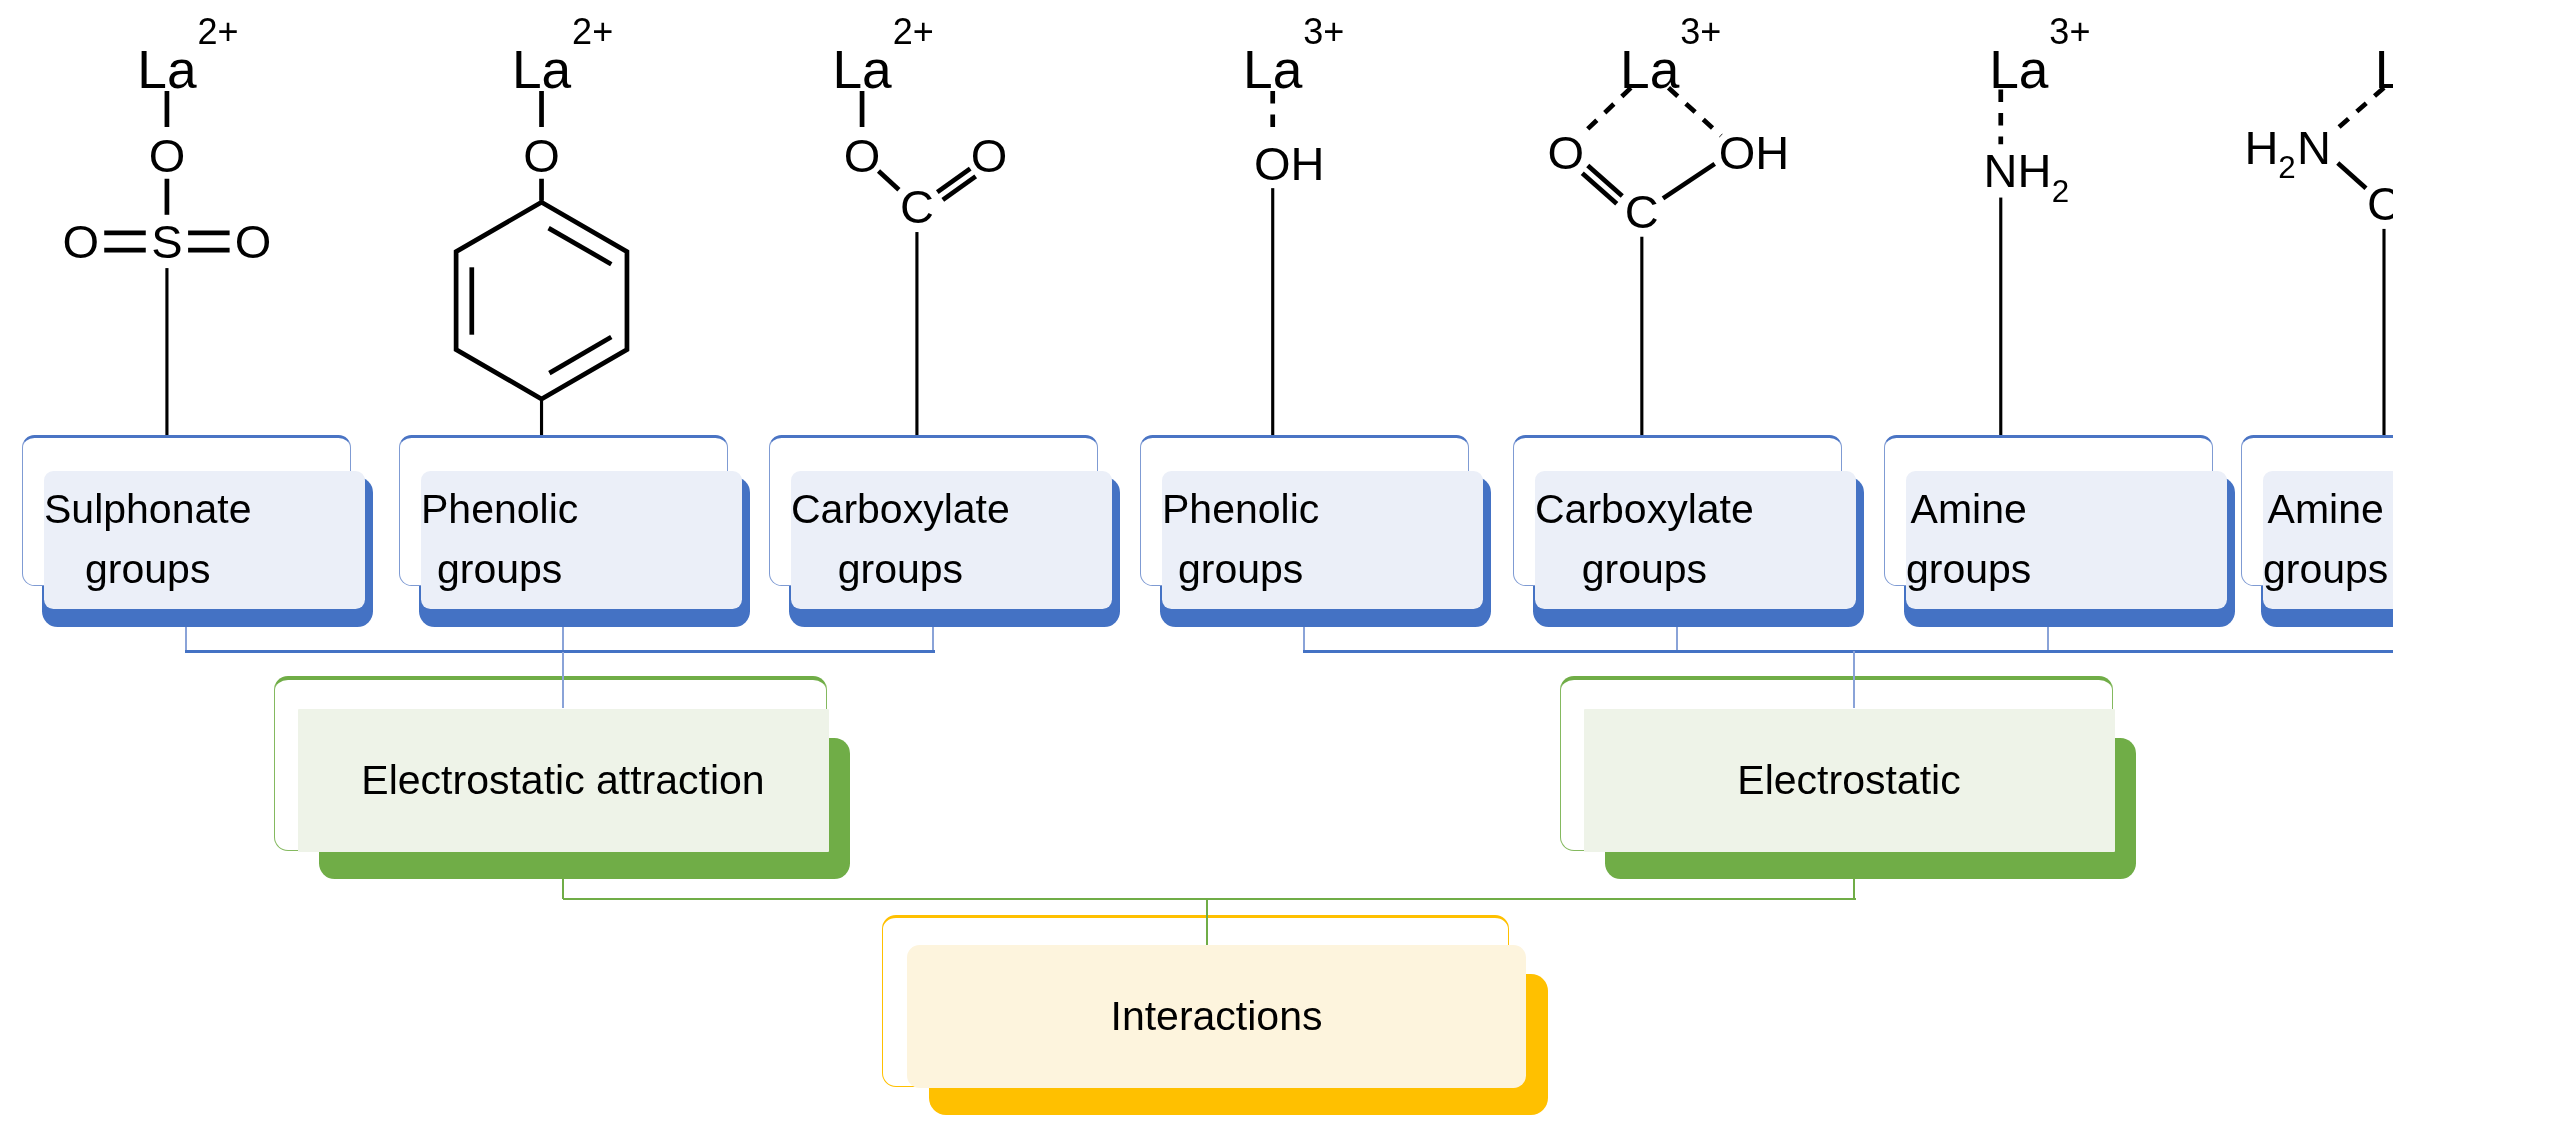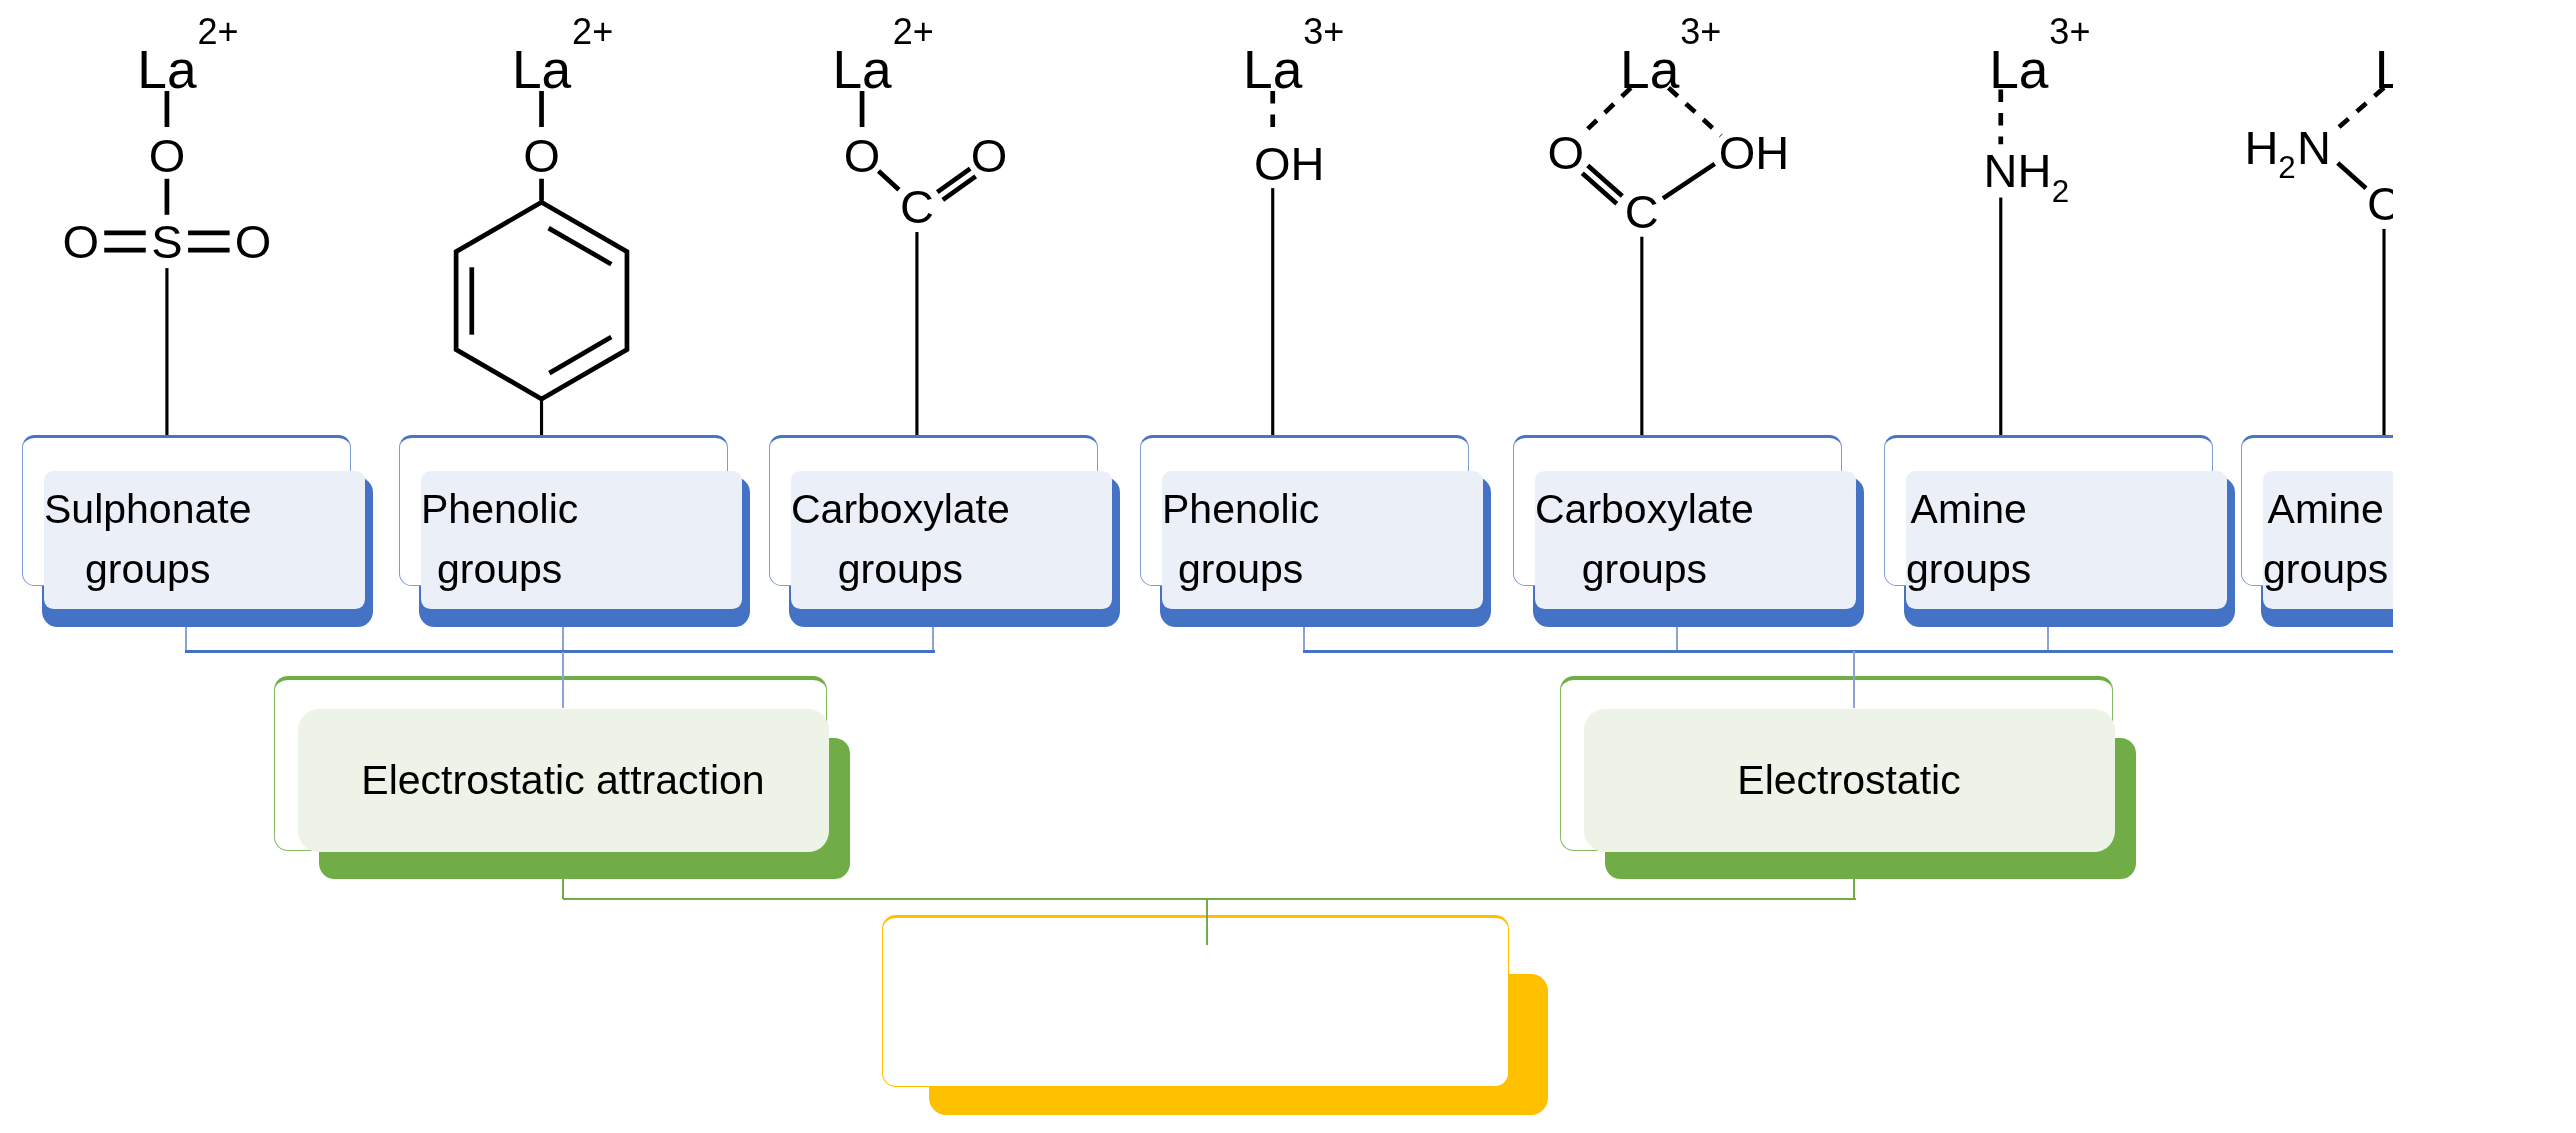--- a/index.html
+++ b/index.html
@@ -40,21 +40,21 @@
   .node .lbl span{display:block;}
 
   
   .mech{position:absolute;top:676px;width:553px;height:175px;z-index:2;}
   .mech .mshadow{position:absolute;left:45px;top:62px;width:531px;height:141px;
     background:var(--green-shadow,#70ad47);border-radius:15.7px;}
   .mech .mouter{position:absolute;left:0;top:0;width:553px;height:175px;box-sizing:border-box;
     background:#fff;border:1.6px solid var(--green-edge,#84b95f);
     border-top:4.7px solid var(--green-shadow,#70ad47);border-radius:14px;}
   .mech .mfill{position:absolute;left:23.5px;top:33px;width:531px;height:143px;
-    background:var(--green-fill,#eef3e8);border-radius:21px;
+    background:var(--green-fill,#eef3e8);border-radius:1px;
     display:flex;align-items:center;justify-content:center;}
   .mech .lbl,.out .lbl{font-size:41px;color:var(--ink,#000);}
 
   
   .out{position:absolute;left:882px;top:915px;width:627px;height:172px;z-index:2;}
   .out .oshadow{position:absolute;left:47px;top:59px;width:619px;height:141px;
     background:var(--yellow-shadow,#ffc000);border-radius:17px;}
   .out .oouter{position:absolute;left:0;top:0;width:627px;height:172px;box-sizing:border-box;
     background:#fff;border:1.6px solid var(--yellow-edge,#ffc000);
     border-top:3.1px solid var(--yellow-edge,#ffc000);border-radius:14px;}
@@ -265,16 +265,19 @@
     <div class="mshadow"></div>
     <div class="mouter"></div>
     <div class="mfill">
       <div class="lbl">Electrostatic</div>
     </div>
   </div>
 
   <div class="out">
     <div class="oshadow"></div>
     <div class="oouter"></div>
+    <div class="ofill">
+      <div class="lbl">Interactions</div>
+    </div>
   </div>
 
 </div>
 
 
 </body></html>

